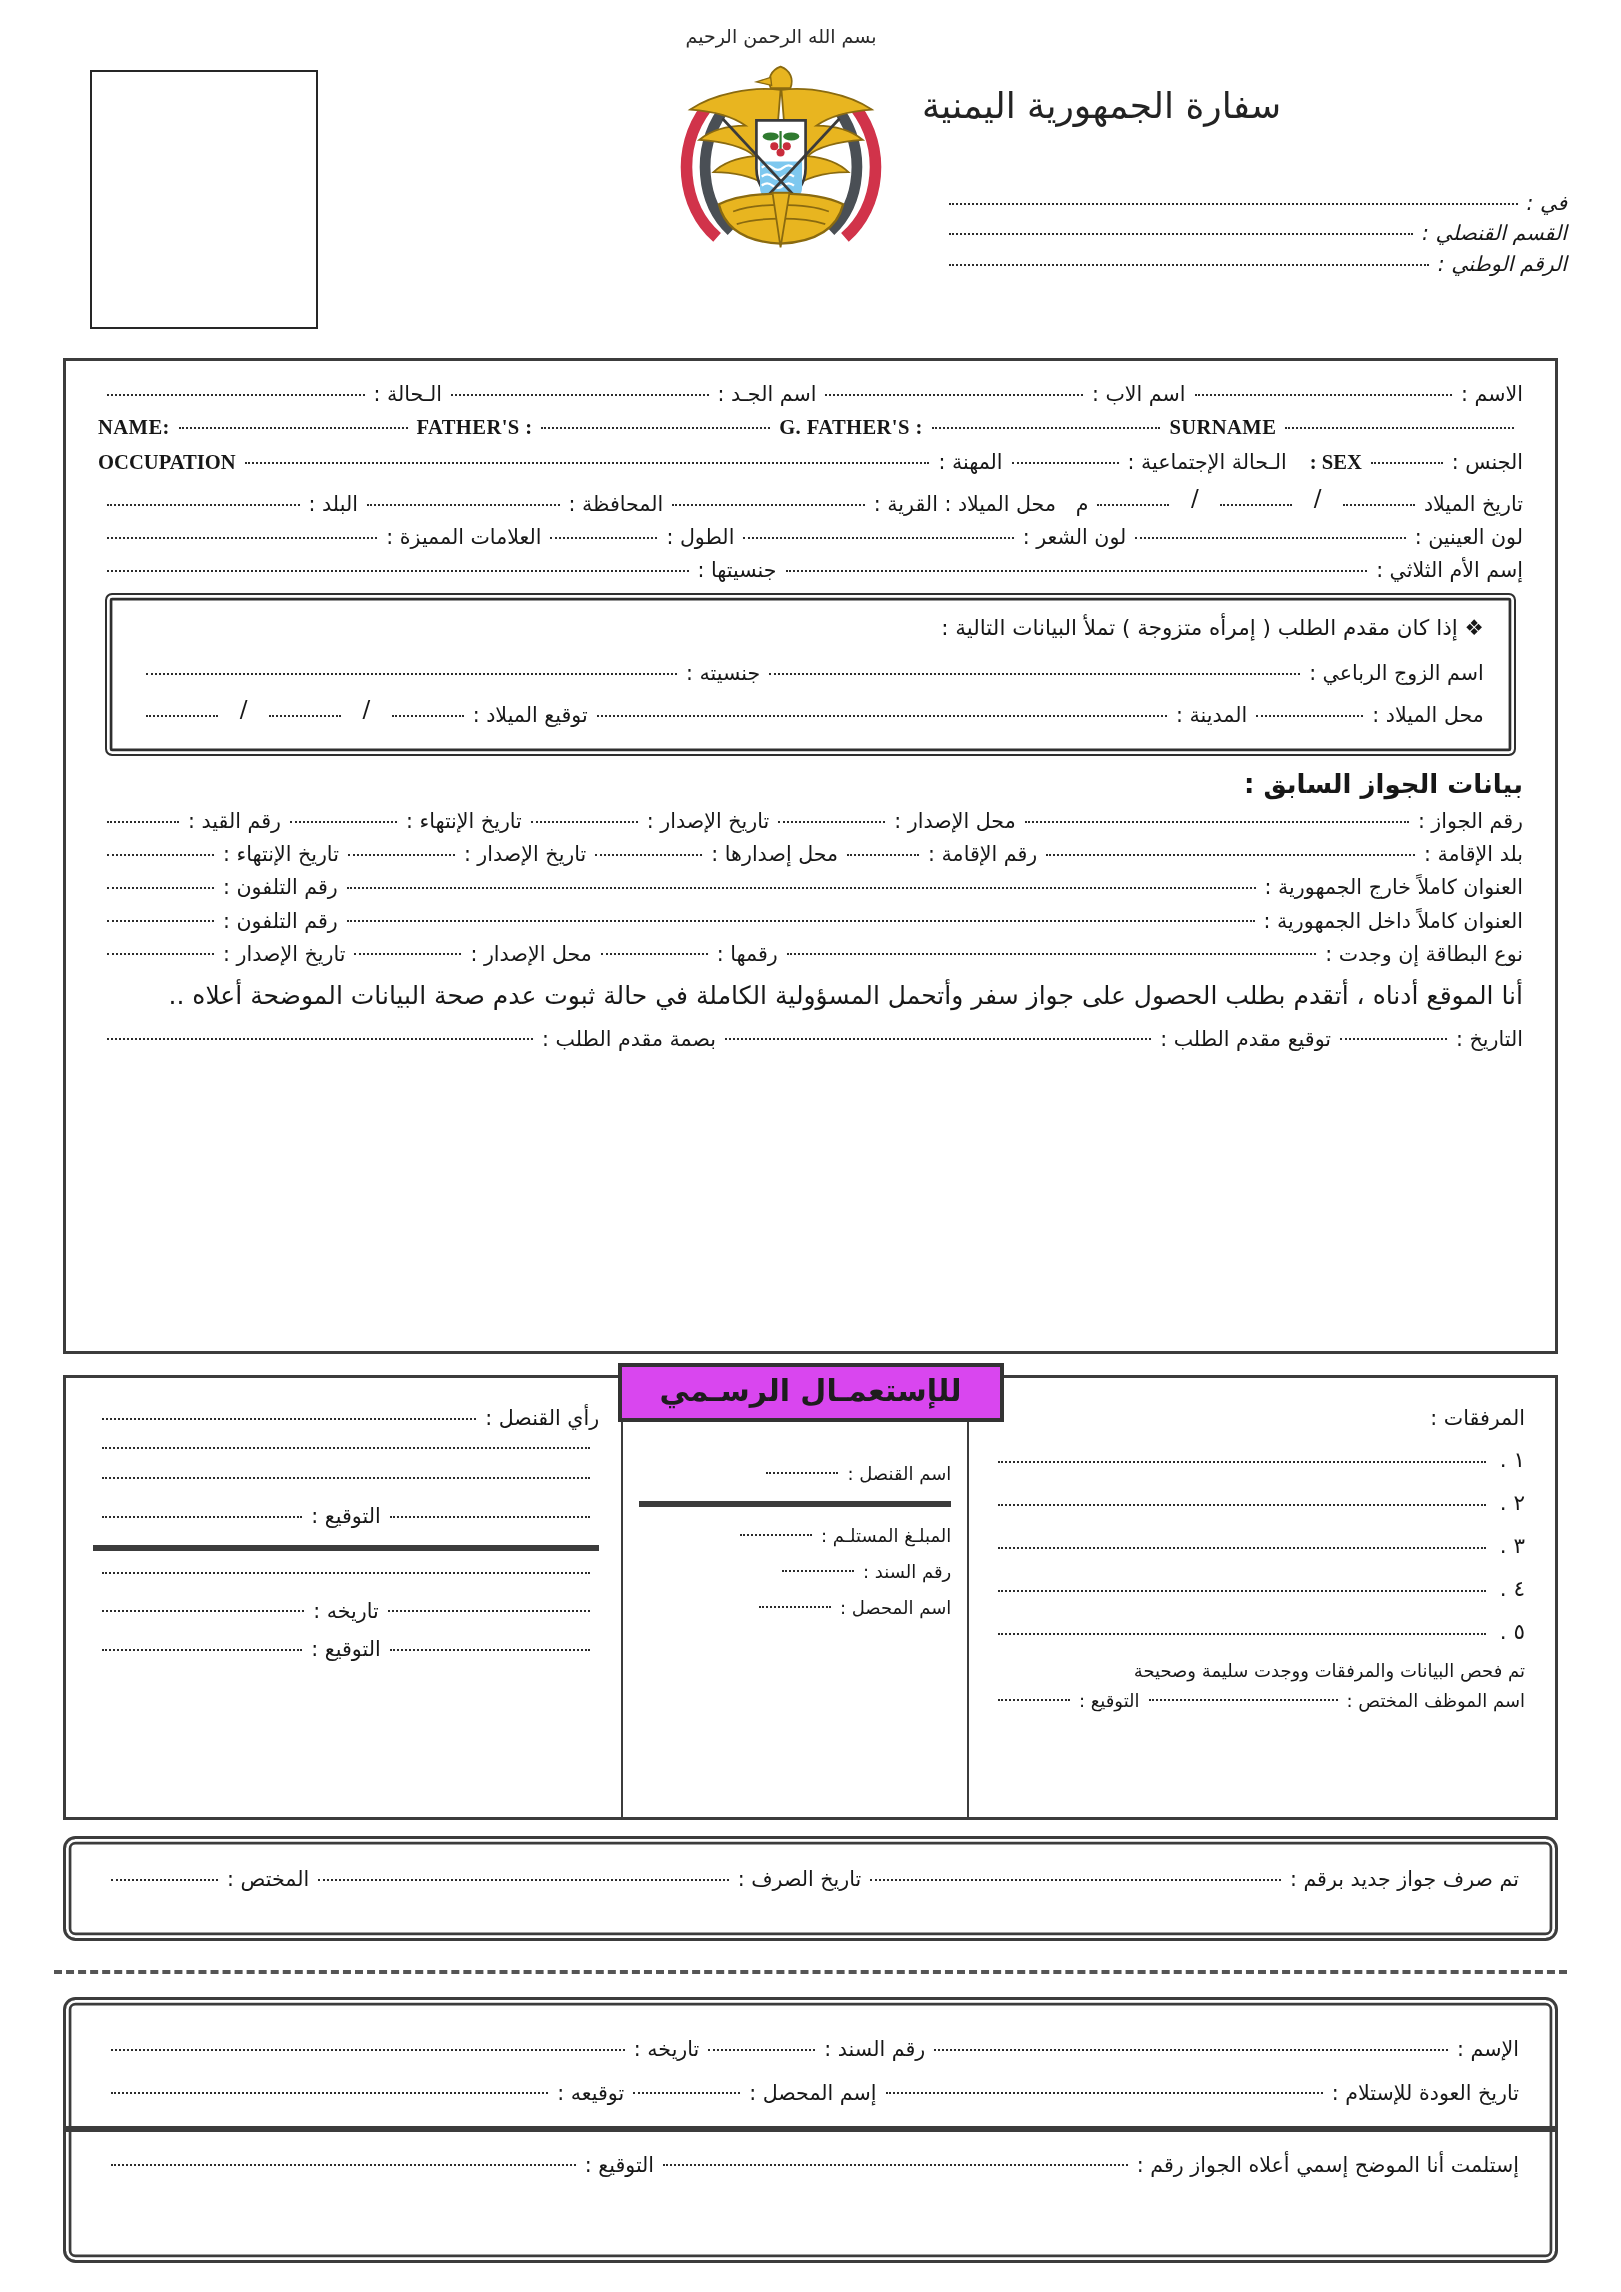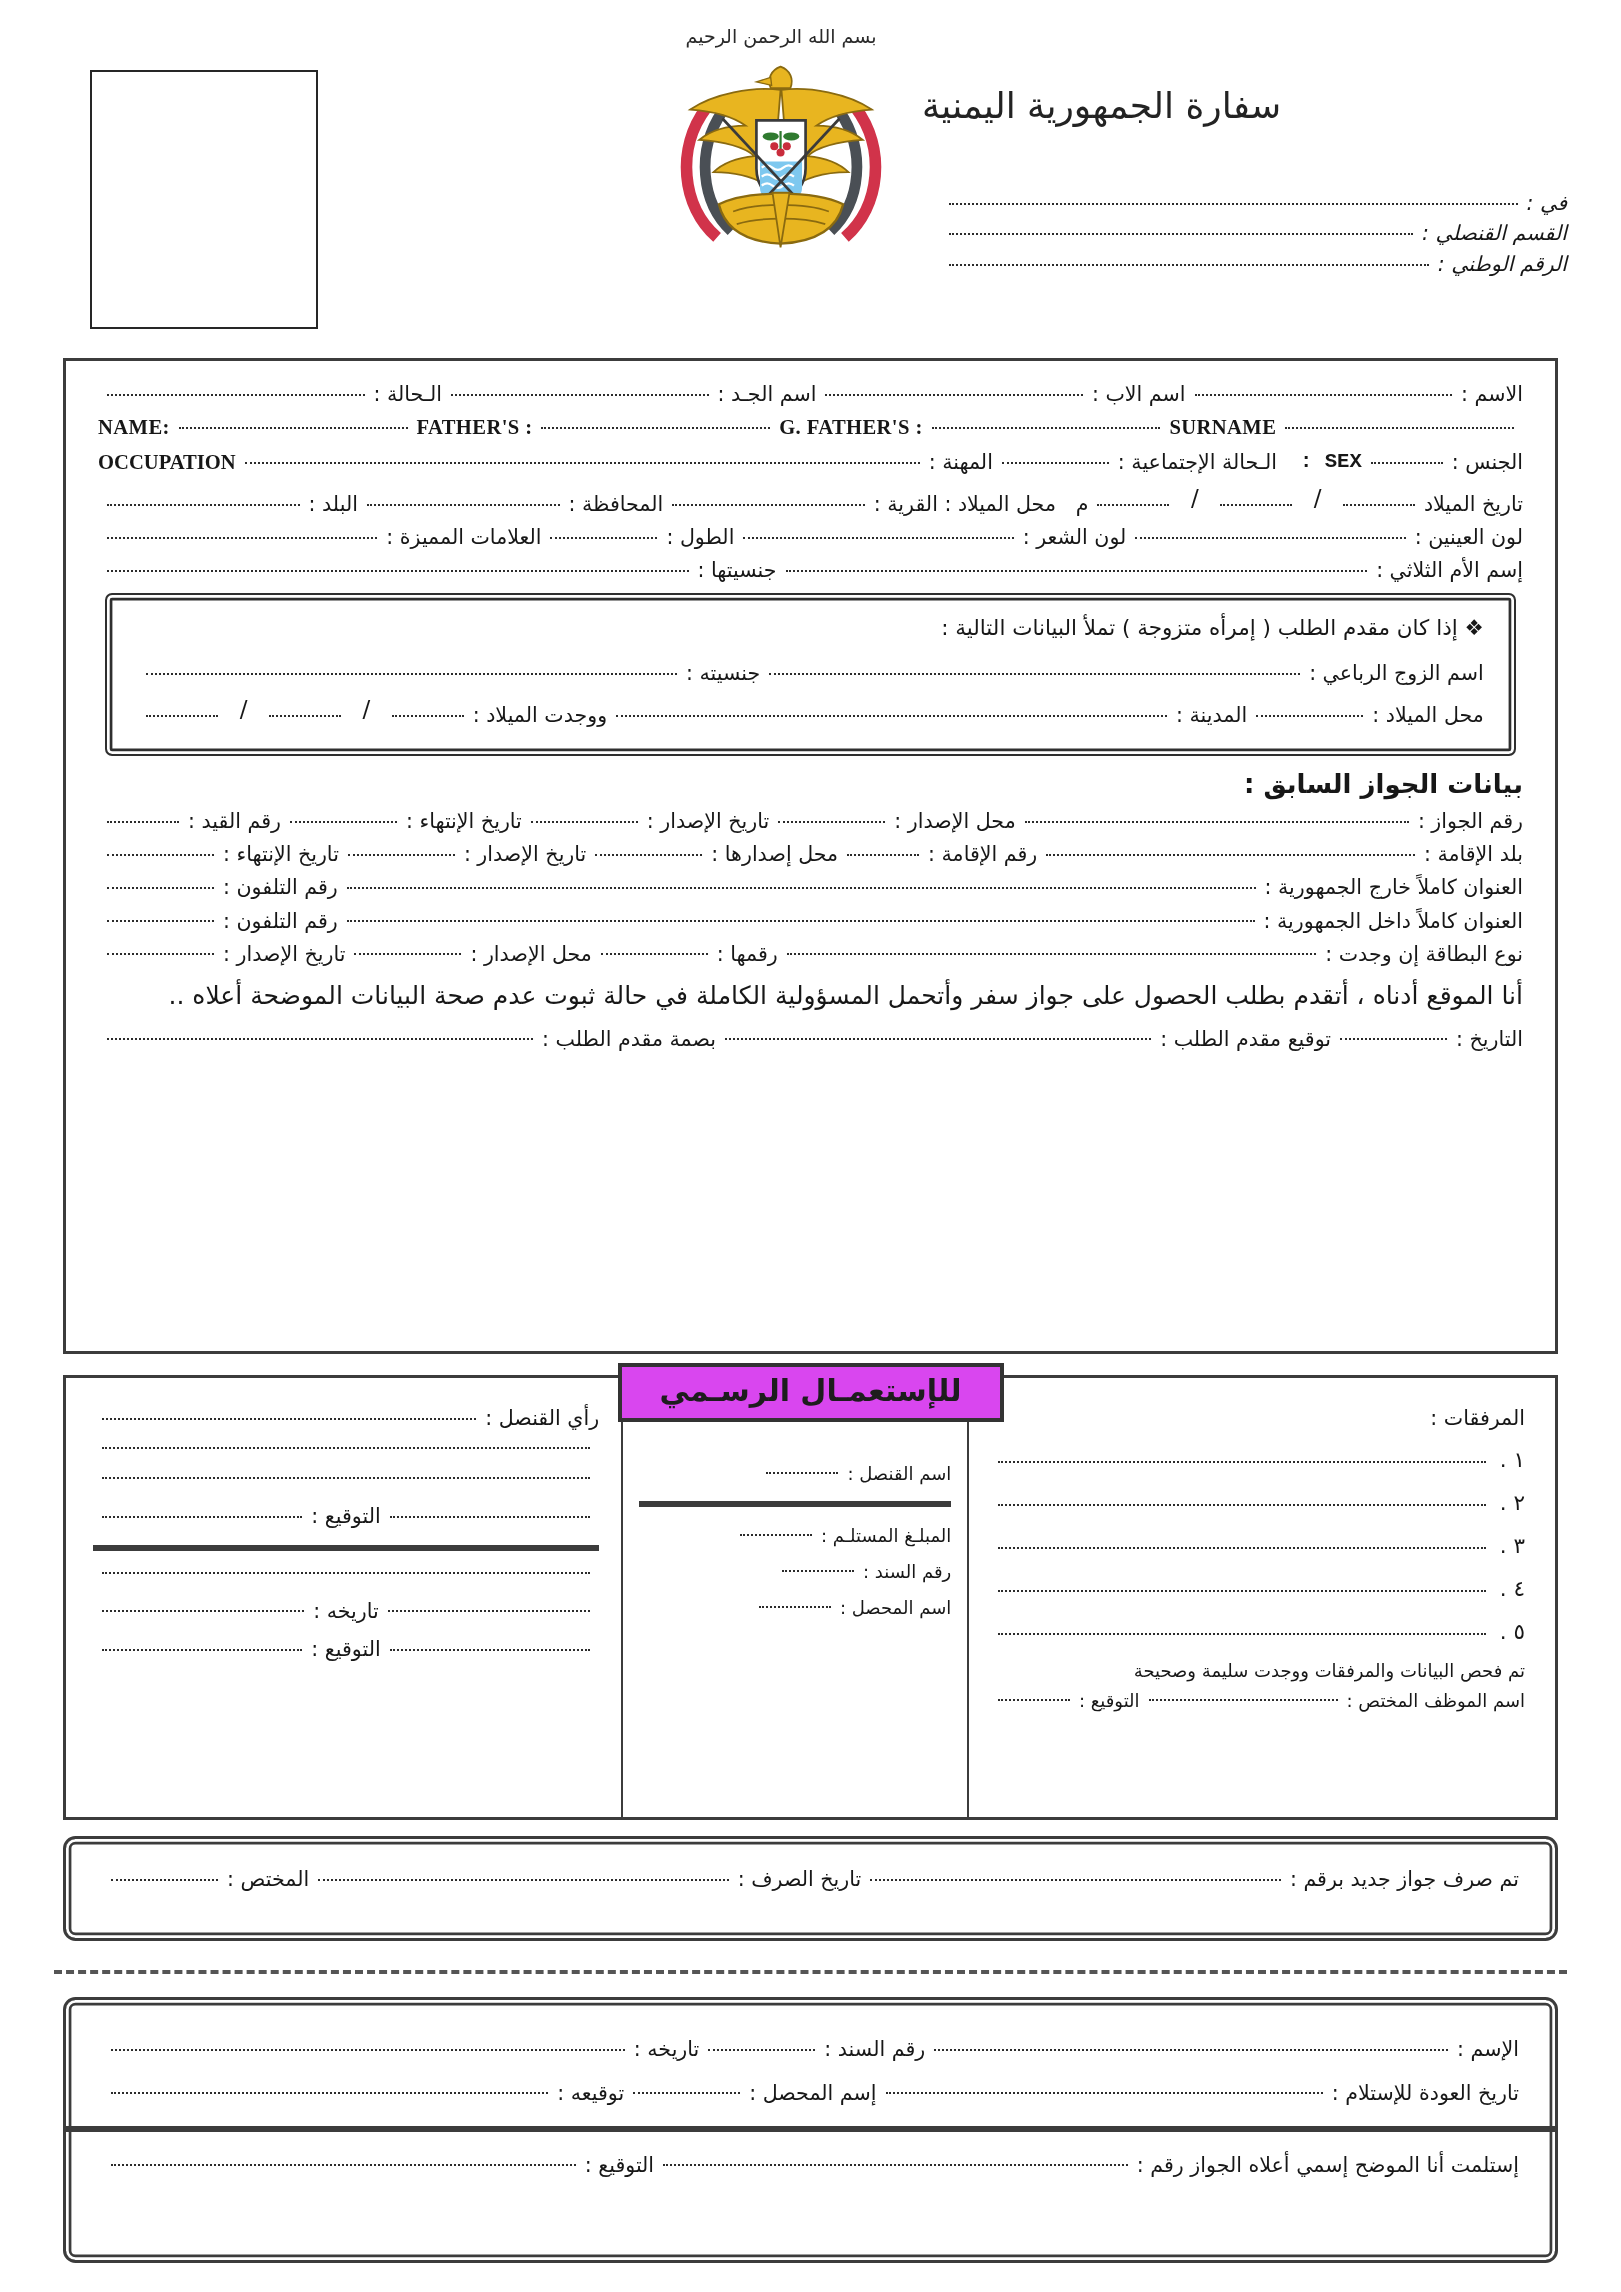--- a/index.html
+++ b/index.html
@@ -205,21 +205,21 @@
         <span class="dots"></span>
         <span class="lbl">G. FATHER'S :</span>
         <span class="dots"></span>
         <span class="lbl">SURNAME</span>
         <span class="dots"></span>
       </div>
 
       <div class="row">
         <span class="lbl">الجنس :</span>
         <span class="dots xshort"></span>
-        <span class="lbl" style="font-family:Liberation Mono, monospace;font-weight:bold;">SEX :</span>
+        <span class="lbl" style="font-family:Liberation Serif, serif;font-weight:bold;">SEX :</span>
         <span class="lbl" style="margin-right:23px;">الـحالة الإجتماعية :</span>
         <span class="dots short"></span>
         <span class="lbl">المهنة :</span>
         <span class="dots"></span>
         <span class="lbl" style="font-family:'Liberation Serif',serif;font-weight:bold;">OCCUPATION</span>
       </div>
 
       <div class="row">
         <span class="lbl">تاريخ الميلاد</span>
         <span class="dots xshort"></span>
@@ -260,21 +260,21 @@
           <span class="lbl">اسم الزوج الرباعي :</span>
           <span class="dots"></span>
           <span class="lbl">جنسيته :</span>
           <span class="dots"></span>
         </div>
         <div class="row">
           <span class="lbl">محل الميلاد :</span>
           <span class="dots short"></span>
           <span class="lbl">المدينة :</span>
           <span class="dots"></span>
-          <span class="lbl">ووجدت الميلاد :</span>
+          <span class="lbl">توقيع الميلاد :</span>
           <span class="dots xshort"></span>
           <span class="slash">/</span>
           <span class="dots xshort"></span>
           <span class="slash">/</span>
           <span class="dots xshort"></span>
         </div>
       </div>
 
       <div class="sec-head">بيانات الجواز السابق :</div>
 

